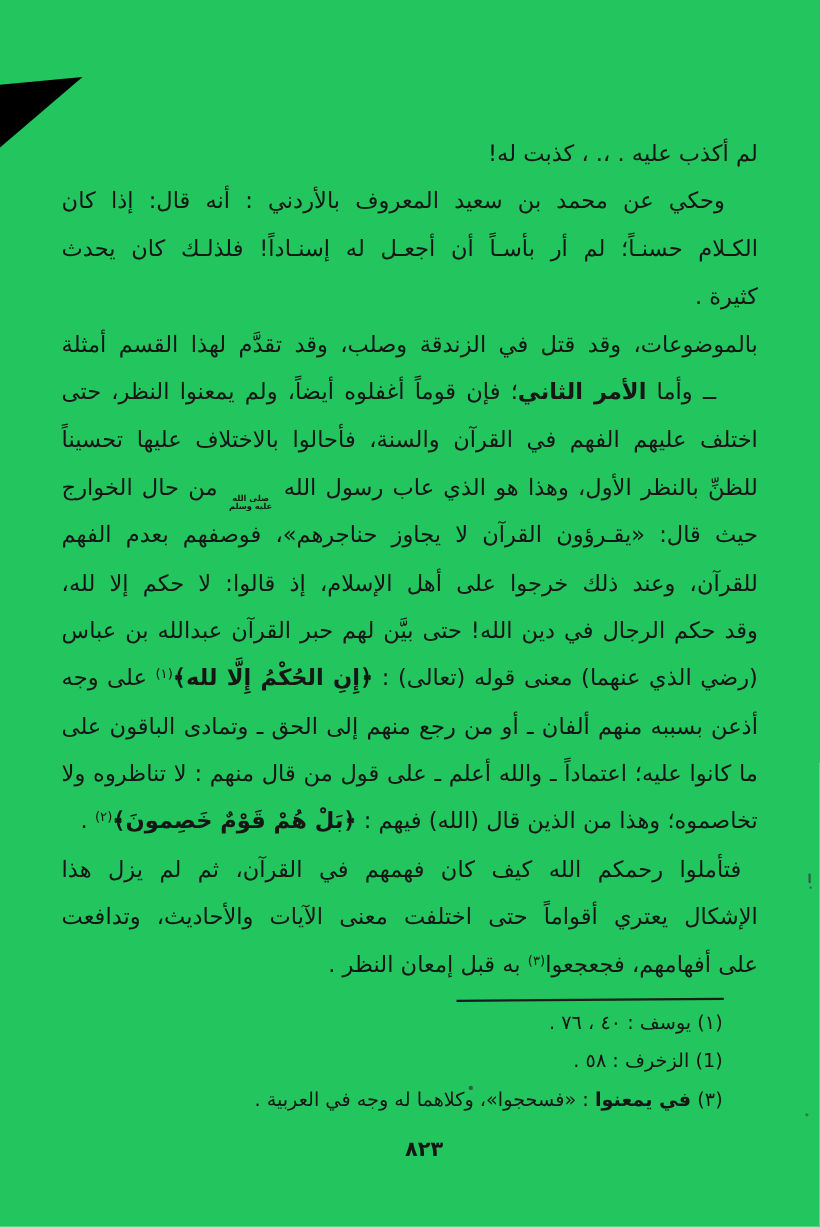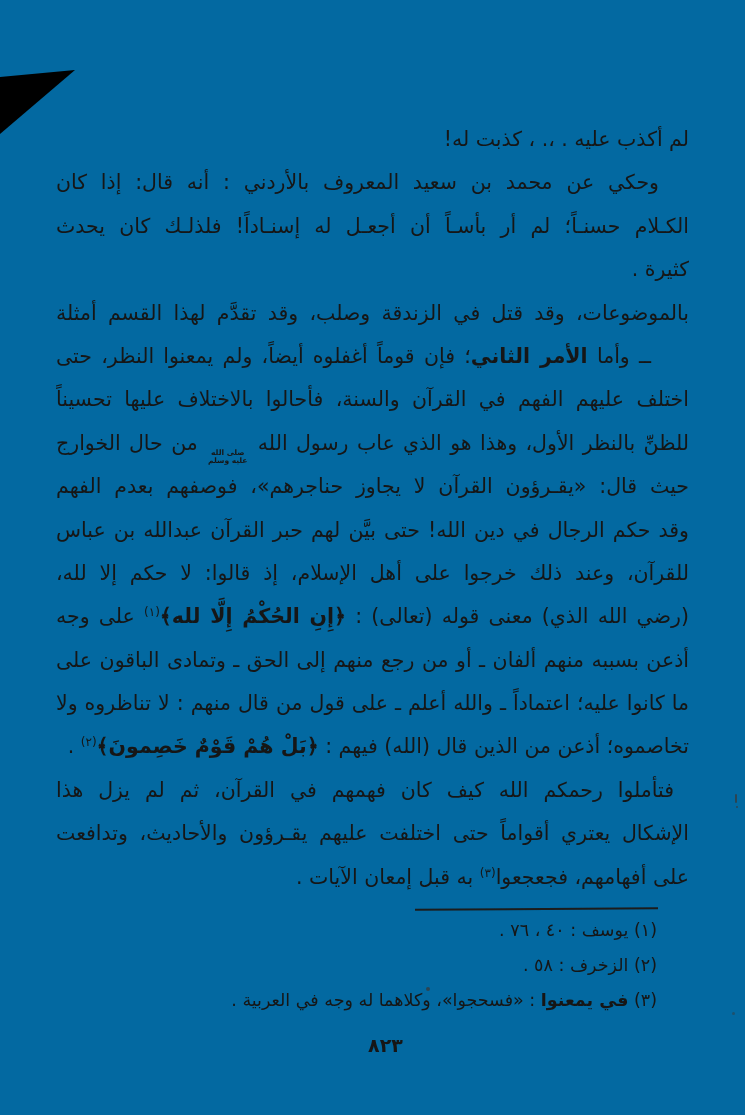--- a/index.html
+++ b/index.html
@@ -1,20 +1,20 @@
 <!DOCTYPE html>
 <html lang="ar"><head>
 <meta charset="utf-8">
 <style>
   html, body { margin: 0; padding: 0; }
   .page {
     position: relative;
     width: 745px;
     height: 1115px;
-    background: #0369a1;
+    background: #22c55e;
     color: #161616;
     font-family: "DejaVu Sans", sans-serif;
     overflow: hidden;
     direction: rtl;
   }
   
   .corner-artifact { position: absolute; top: 0; left: 0; }
 
   
   .body-text {
@@ -111,36 +111,36 @@
       <div class="line justify"><span>الكـلام حسنـاً؛ لم أر بأسـاً أن أجعـل له إسنـاداً! فلذلـك كان يحدث</span></div>
       <div class="line"><span>كثيرة .</span></div>
       <div class="line justify"><span>بالموضوعات، وقد قتل في الزندقة وصلب، وقد تقدَّم لهذا القسم أمثلة</span></div>
       <div class="line justify" style="padding-right: 38px;"><span>ــ وأما </span><span class="b">الأمر الثاني</span><span>؛ فإن قوماً أغفلوه أيضاً، ولم يمعنوا النظر، حتى</span></div>
       <div class="line justify"><span>اختلف عليهم الفهم في القرآن والسنة، فأحالوا بالاختلاف عليها تحسيناً</span></div>
       <div class="line justify"><span>للظنِّ بالنظر الأول، وهذا هو الذي عاب رسول الله </span><span class="saw">
           <span>صلى الله</span>
           <span>عليه وسلم</span>
         </span><span> من حال الخوارج</span></div>
       <div class="line justify"><span>حيث قال: «يقـرؤون القرآن لا يجاوز حناجرهم»، فوصفهم بعدم الفهم</span></div>
+      <div class="line justify"><span>للقرآن، وعند ذلك خرجوا على أهل الإسلام، إذ قالوا: لا حكم إلا لله،</span></div>
       <div class="line justify"><span>وقد حكم الرجال في دين الله! حتى بيَّن لهم حبر القرآن عبدالله بن عباس</span></div>
-      <div class="line justify"><span>للقرآن، وعند ذلك خرجوا على أهل الإسلام، إذ قالوا: لا حكم إلا لله،</span></div>
-      <div class="line justify"><span>(رضي الله الذي) معنى قوله (تعالى) : </span><span class="b">﴿إِنِ الحُكْمُ إِلَّا لله﴾</span><sup class="fnref">(١)</sup><span> على وجه</span></div>
+      <div class="line justify"><span>(رضي الذي عنهما) معنى قوله (تعالى) : </span><span class="b">﴿إِنِ الحُكْمُ إِلَّا لله﴾</span><sup class="fnref">(١)</sup><span> على وجه</span></div>
       <div class="line justify"><span>أذعن بسببه منهم ألفان ـ أو من رجع منهم إلى الحق ـ وتمادى الباقون على</span></div>
       <div class="line justify"><span>ما كانوا عليه؛ اعتماداً ـ والله أعلم ـ على قول من قال منهم : لا تناظروه ولا</span></div>
-      <div class="line"><span>تخاصموه؛ أذعن من الذين قال (الله) فيهم : </span><span class="b">﴿بَلْ هُمْ قَوْمٌ خَصِمونَ﴾</span><sup class="fnref">(٢)</sup><span> .</span></div>
+      <div class="line"><span>تخاصموه؛ وهذا من الذين قال (الله) فيهم : </span><span class="b">﴿بَلْ هُمْ قَوْمٌ خَصِمونَ﴾</span><sup class="fnref">(٢)</sup><span> .</span></div>
       <div class="line justify" style="padding-right: 15px;"><span>فتأملوا رحمكم الله كيف كان فهمهم في القرآن، ثم لم يزل هذا</span></div>
-      <div class="line justify"><span>الإشكال يعتري أقواماً حتى اختلفت عليهم يقـرؤون والأحاديث، وتدافعت</span></div>
-      <div class="line"><span>على أفهامهم، فجعجعوا</span><sup class="fnref">(٣)</sup><span> به قبل إمعان الآيات .</span></div>
+      <div class="line justify"><span>الإشكال يعتري أقواماً حتى اختلفت معنى الآيات والأحاديث، وتدافعت</span></div>
+      <div class="line"><span>على أفهامهم، فجعجعوا</span><sup class="fnref">(٣)</sup><span> به قبل إمعان النظر .</span></div>
     </div>
 
   <div class="fn-rule"></div>
 
   <div class="footnotes">
       <div class="footnote"><span>(١) يوسف : ٤٠ ، ٧٦ .</span></div>
-      <div class="footnote"><span>(٢) الزخرف : ٥٨ .</span></div>
+      <div class="footnote"><span>(1) الزخرف : ٥٨ .</span></div>
       <div class="footnote"><span>(٣) </span><span class="b">في يمعنوا</span><span> : «فسحجوا»، وكلاهما له وجه في العربية .</span></div>
     </div>
 
   <div class="page-number">
     <span>٨٢٣</span>
   </div>
 
   <div class="speck bar" style="left:735px; top:794px; width:2px; height:9px;"></div>
   <div class="speck" style="left:736px; top:806px; width:2px; height:2px;"></div>
   <div class="speck" style="left:426px; top:987px; width:4px; height:4px;"></div>

